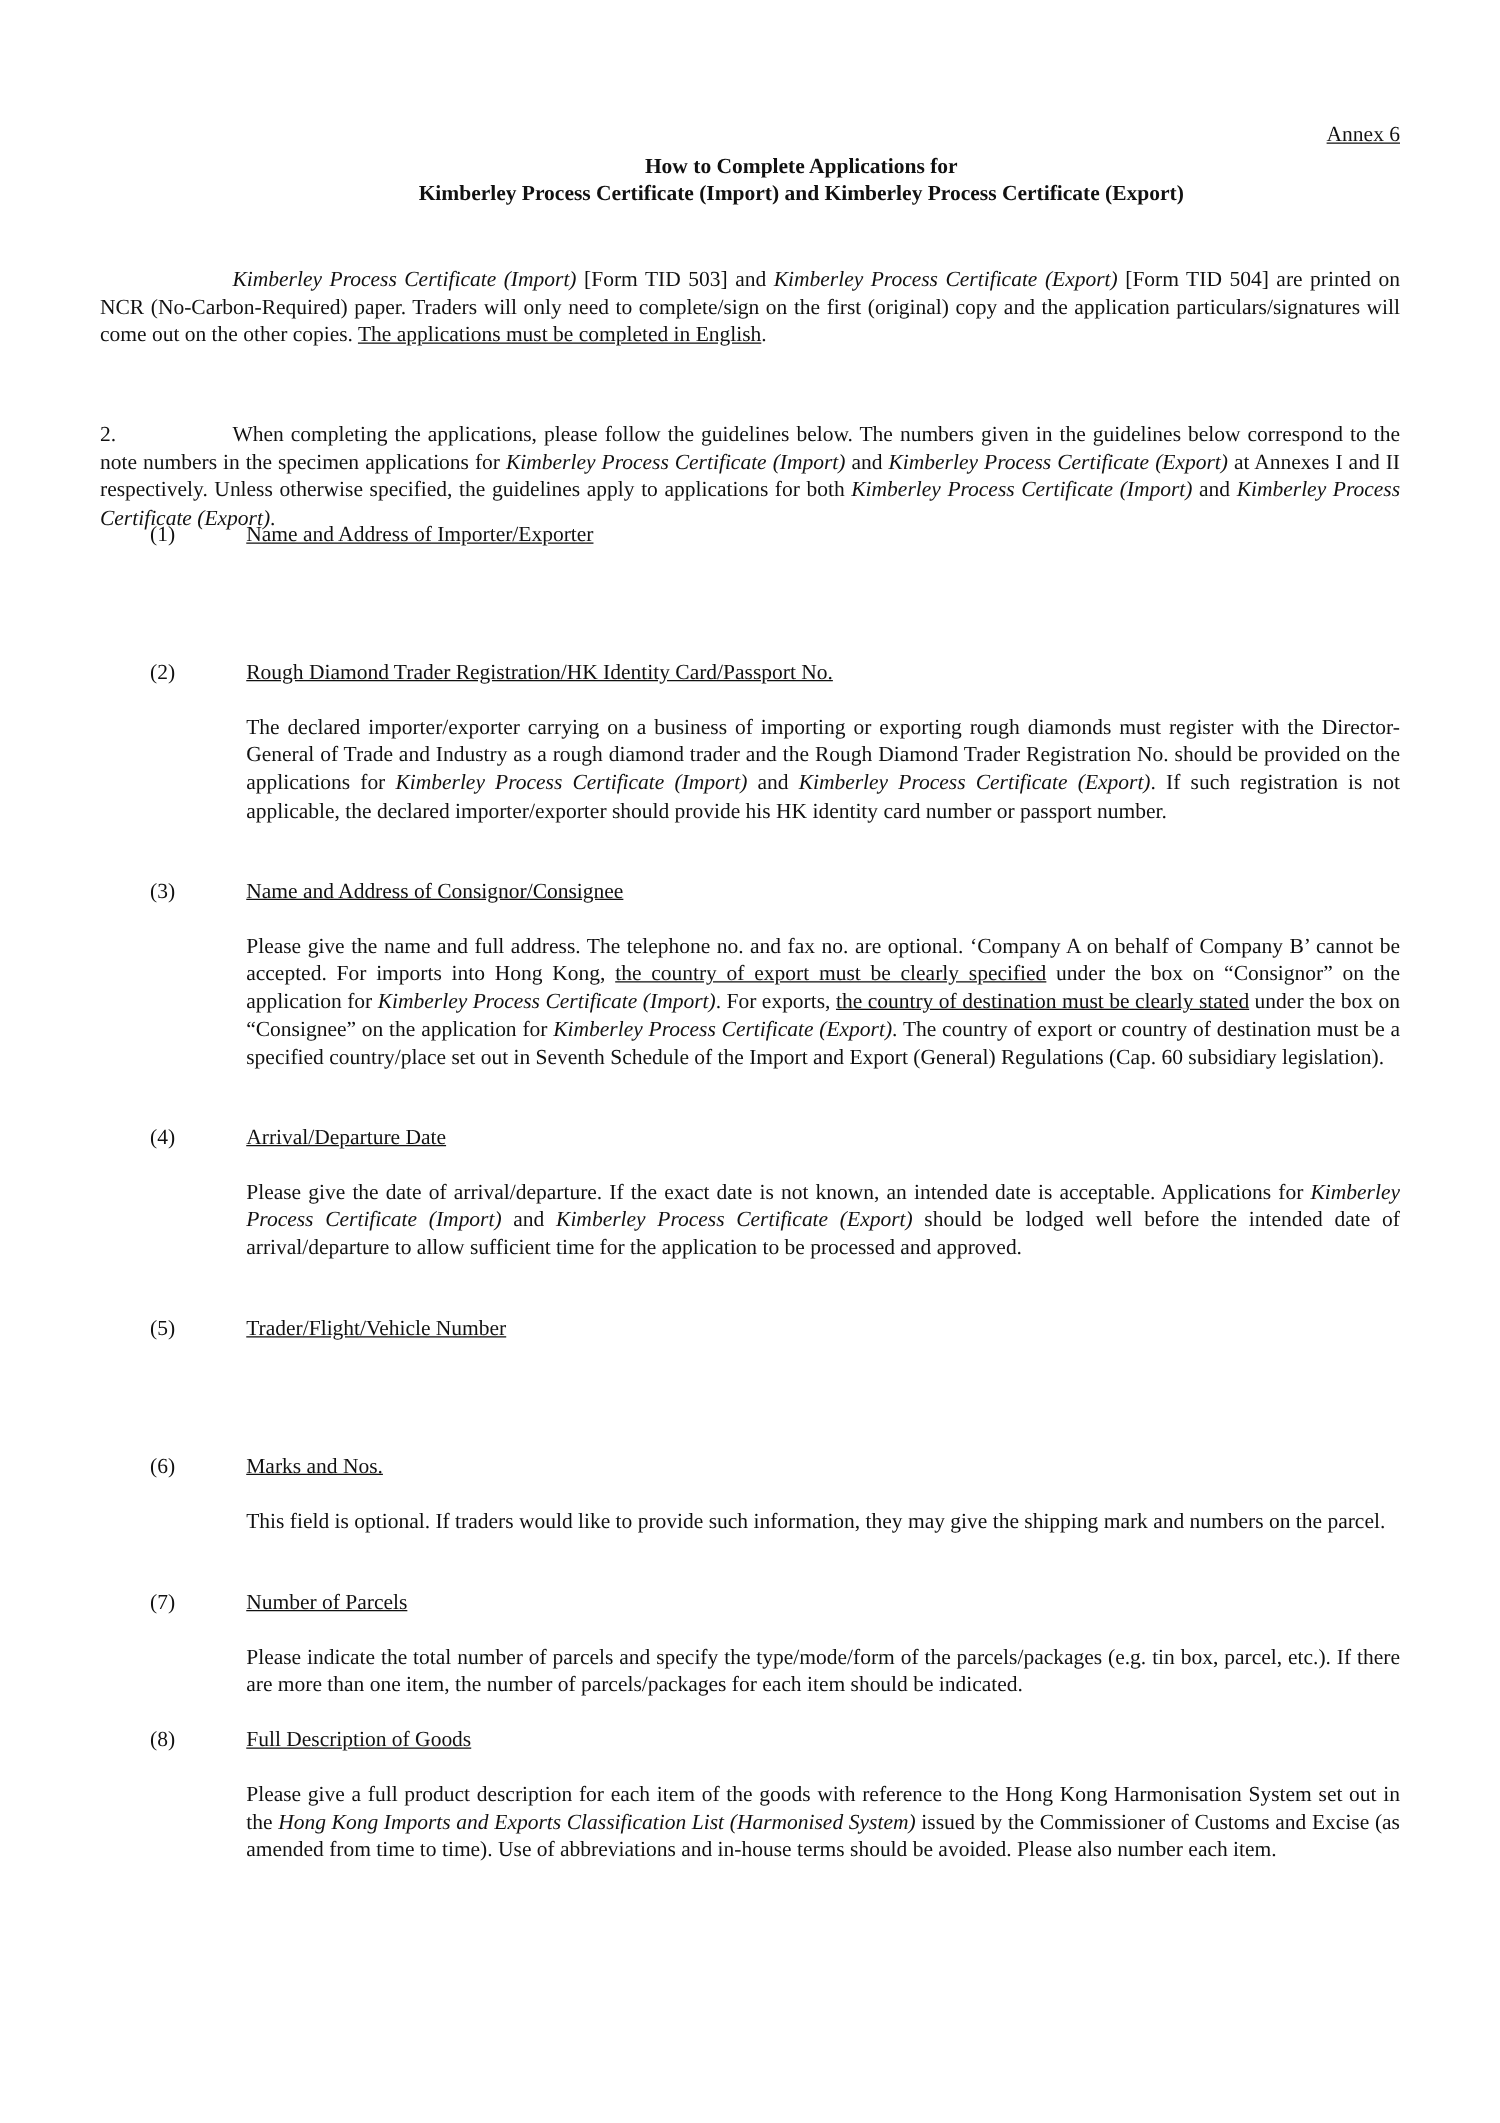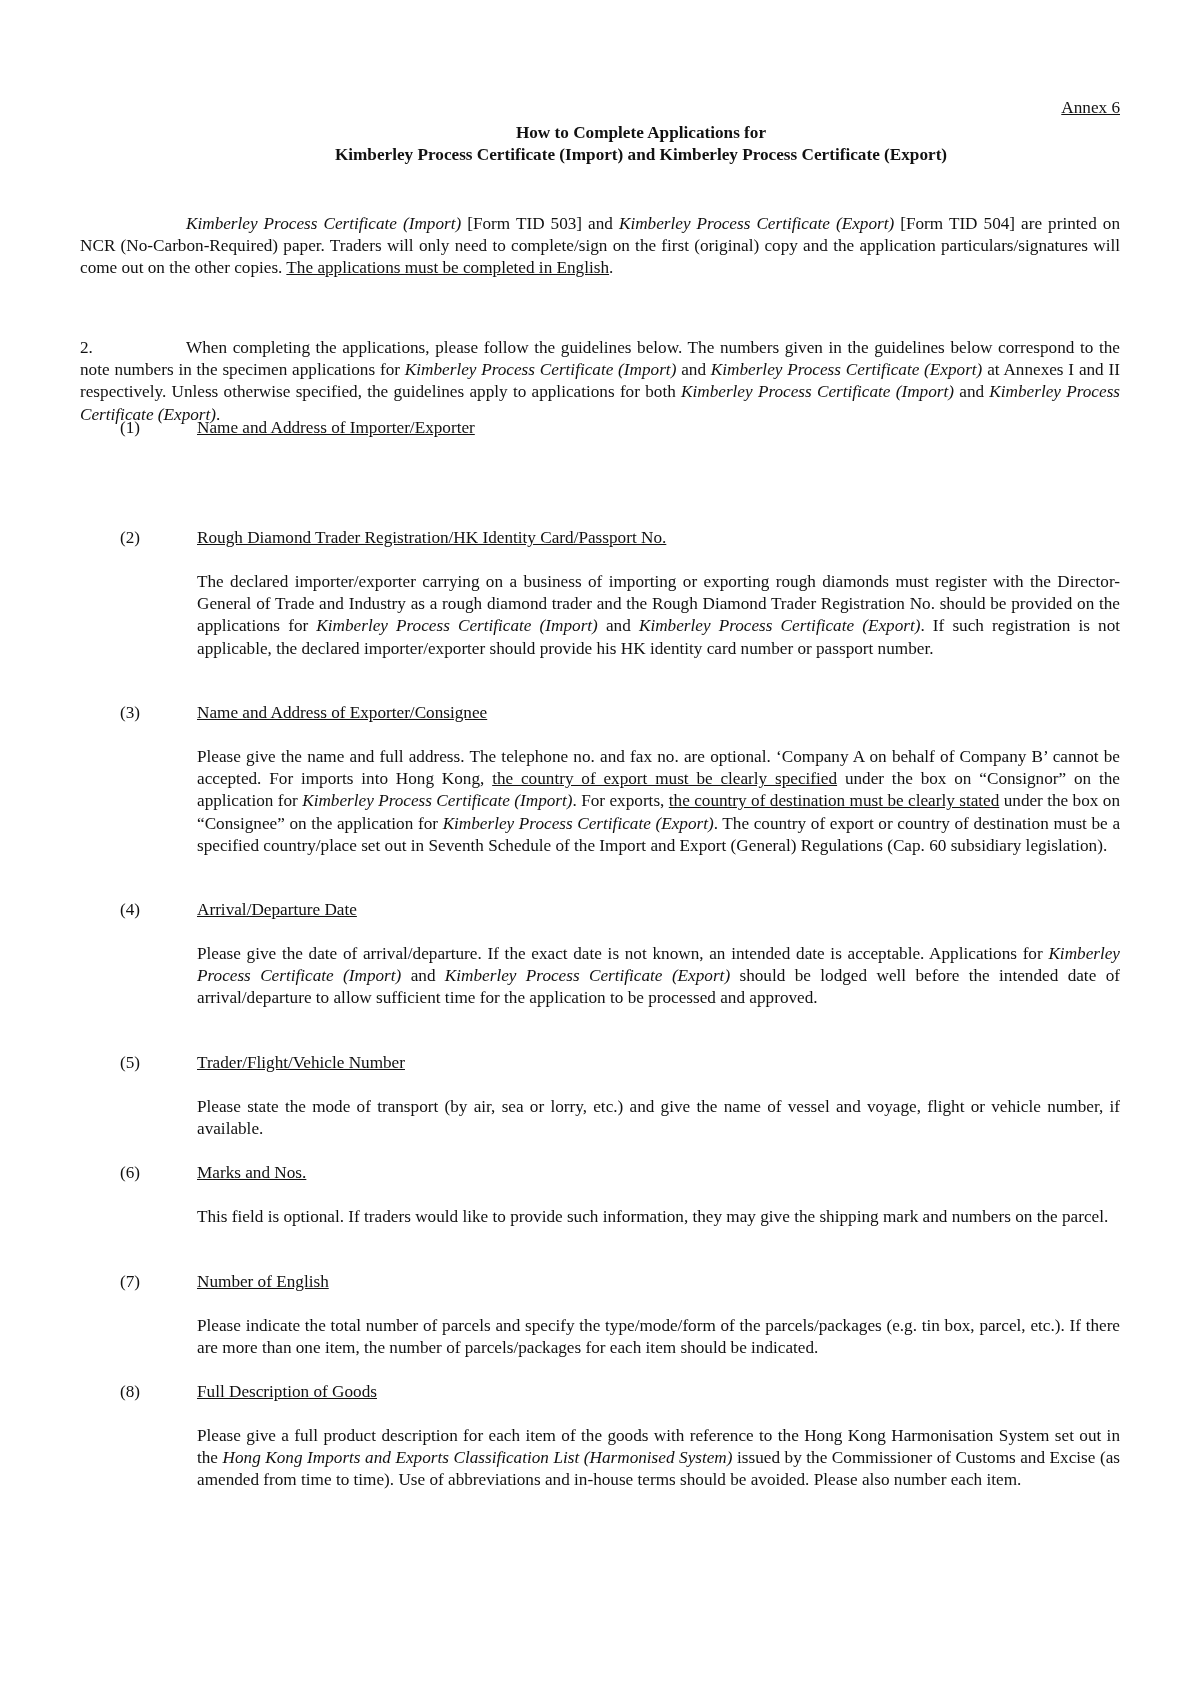--- a/index.html
+++ b/index.html
@@ -52,53 +52,52 @@
     <div class="heading-row">
         <span class="item-num">(2)</span>
         <span class="item-heading">Rough Diamond Trader Registration/HK Identity Card/Passport No.</span>
       </div>
     <p class="item-body"><span>The declared importer/exporter carrying on a business of importing or exporting rough diamonds must register with the Director-General of Trade and Industry as a rough diamond trader and the Rough Diamond Trader Registration No. should be provided on the applications for </span><span class="i">Kimberley Process Certificate (Import)</span><span> and </span><span class="i">Kimberley Process Certificate (Export)</span><span>.  If such registration is not applicable, the declared importer/exporter should provide his HK identity card number or passport number.</span></p>
   </div>
 
   <div class="item" style="top:702px">
     <div class="heading-row">
         <span class="item-num">(3)</span>
-        <span class="item-heading">Name and Address of Exporter/Consignee</span>
+        <span class="item-heading">Name and Address of Consignor/Consignee</span>
       </div>
     <p class="item-body"><span>Please give the name and full address.  The telephone no. and fax no. are optional.  ‘Company A on behalf of Company B’ cannot be accepted.  For imports into Hong Kong, </span><span class="u">the country of export must be clearly specified</span><span> under the box on “Consignor” on the application for </span><span class="i">Kimberley Process Certificate (Import)</span><span>.  For exports, </span><span class="u">the country of destination must be clearly stated</span><span> under the box on “Consignee” on the application for </span><span class="i">Kimberley Process Certificate (Export)</span><span>.  The country of export or country of destination must be a specified country/place set out in Seventh Schedule of the Import and Export (General) Regulations (Cap. 60 subsidiary legislation).</span></p>
   </div>
 
   <div class="item" style="top:899px">
     <div class="heading-row">
         <span class="item-num">(4)</span>
         <span class="item-heading">Arrival/Departure Date</span>
       </div>
     <p class="item-body"><span>Please give the date of arrival/departure.  If the exact date is not known, an intended date is acceptable.  Applications for </span><span class="i">Kimberley Process Certificate (Import)</span><span> and </span><span class="i">Kimberley Process Certificate (Export)</span><span> should be lodged well before the intended date of arrival/departure to allow sufficient time for the application to be processed and approved.</span></p>
   </div>
 
   <div class="item" style="top:1052px">
     <div class="heading-row">
         <span class="item-num">(5)</span>
         <span class="item-heading">Trader/Flight/Vehicle Number</span>
       </div>
-    <p class="item-body"><span>Please state the mode of transport (by air, sea or lorry, etc.) and give the name of vessel and voyage, flight or vehicle number, if available.</span></p>
   </div>
 
   <div class="item" style="top:1162px">
     <div class="heading-row">
         <span class="item-num">(6)</span>
         <span class="item-heading">Marks and Nos.</span>
       </div>
     <p class="item-body"><span>This field is optional.  If traders would like to provide such information, they may give the shipping mark and numbers on the parcel.</span></p>
   </div>
 
   <div class="item" style="top:1271px">
     <div class="heading-row">
         <span class="item-num">(7)</span>
-        <span class="item-heading">Number of English</span>
+        <span class="item-heading">Number of Parcels</span>
       </div>
     <p class="item-body"><span>Please indicate the total number of parcels and specify the type/mode/form of the parcels/packages (e.g. tin box, parcel, etc.).  If there are more than one item, the number of parcels/packages for each item should be indicated.</span></p>
   </div>
 
   <div class="item" style="top:1381px">
     <div class="heading-row">
         <span class="item-num">(8)</span>
         <span class="item-heading">Full Description of Goods</span>
       </div>
     <p class="item-body"><span>Please give a full product description for each item of the goods with reference to the Hong Kong Harmonisation System set out in the </span><span class="i">Hong Kong Imports and Exports Classification List (Harmonised System)</span><span> issued by the Commissioner of Customs and Excise (as amended from time to time).  Use of abbreviations and in-house terms should be avoided.   Please also number each item.</span></p>

